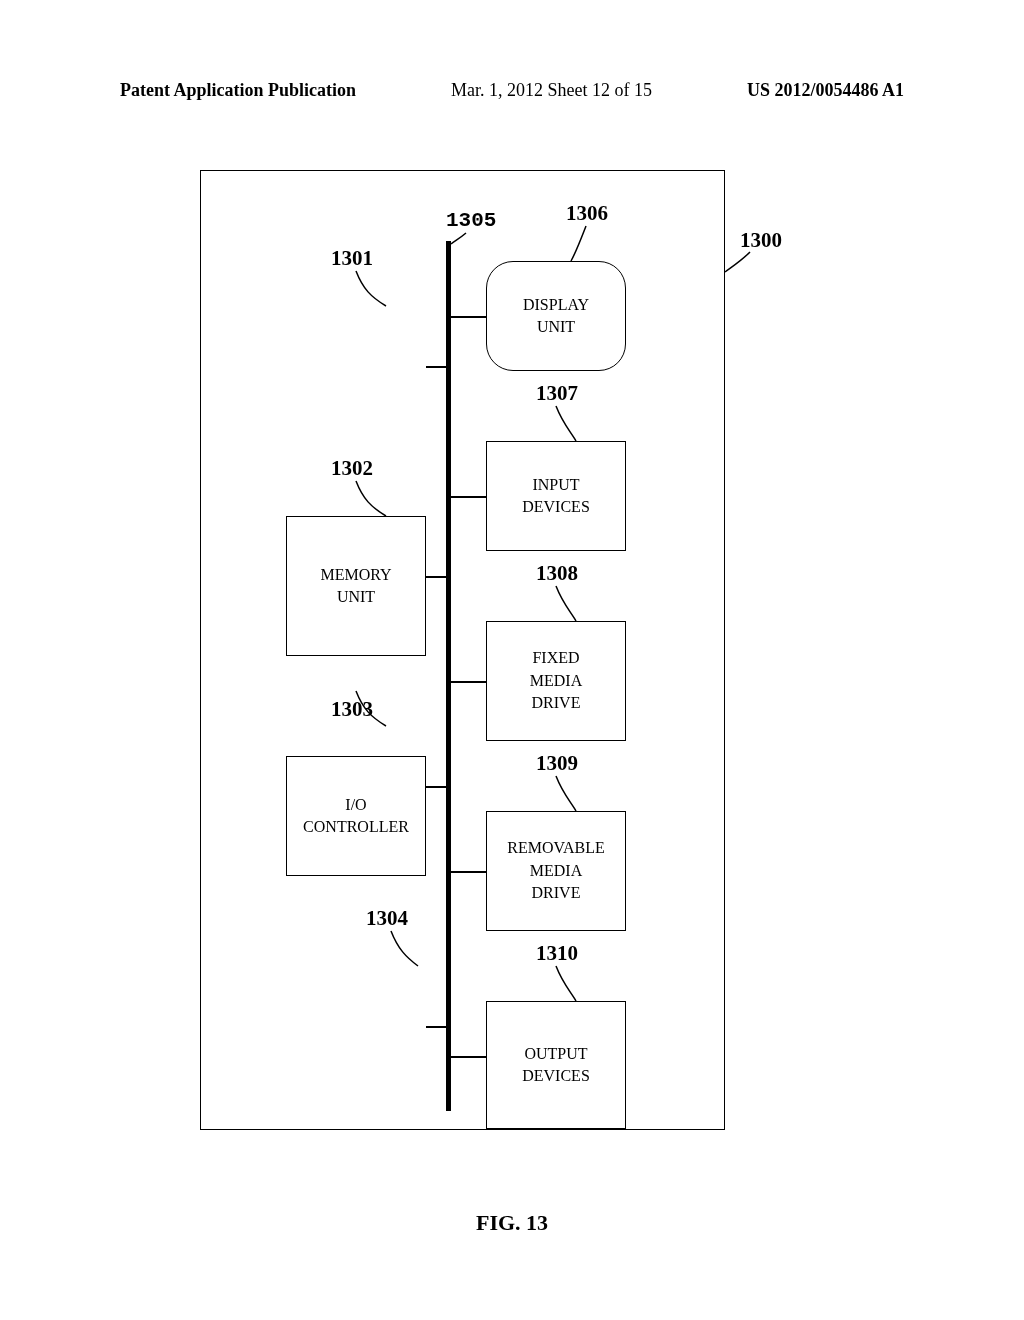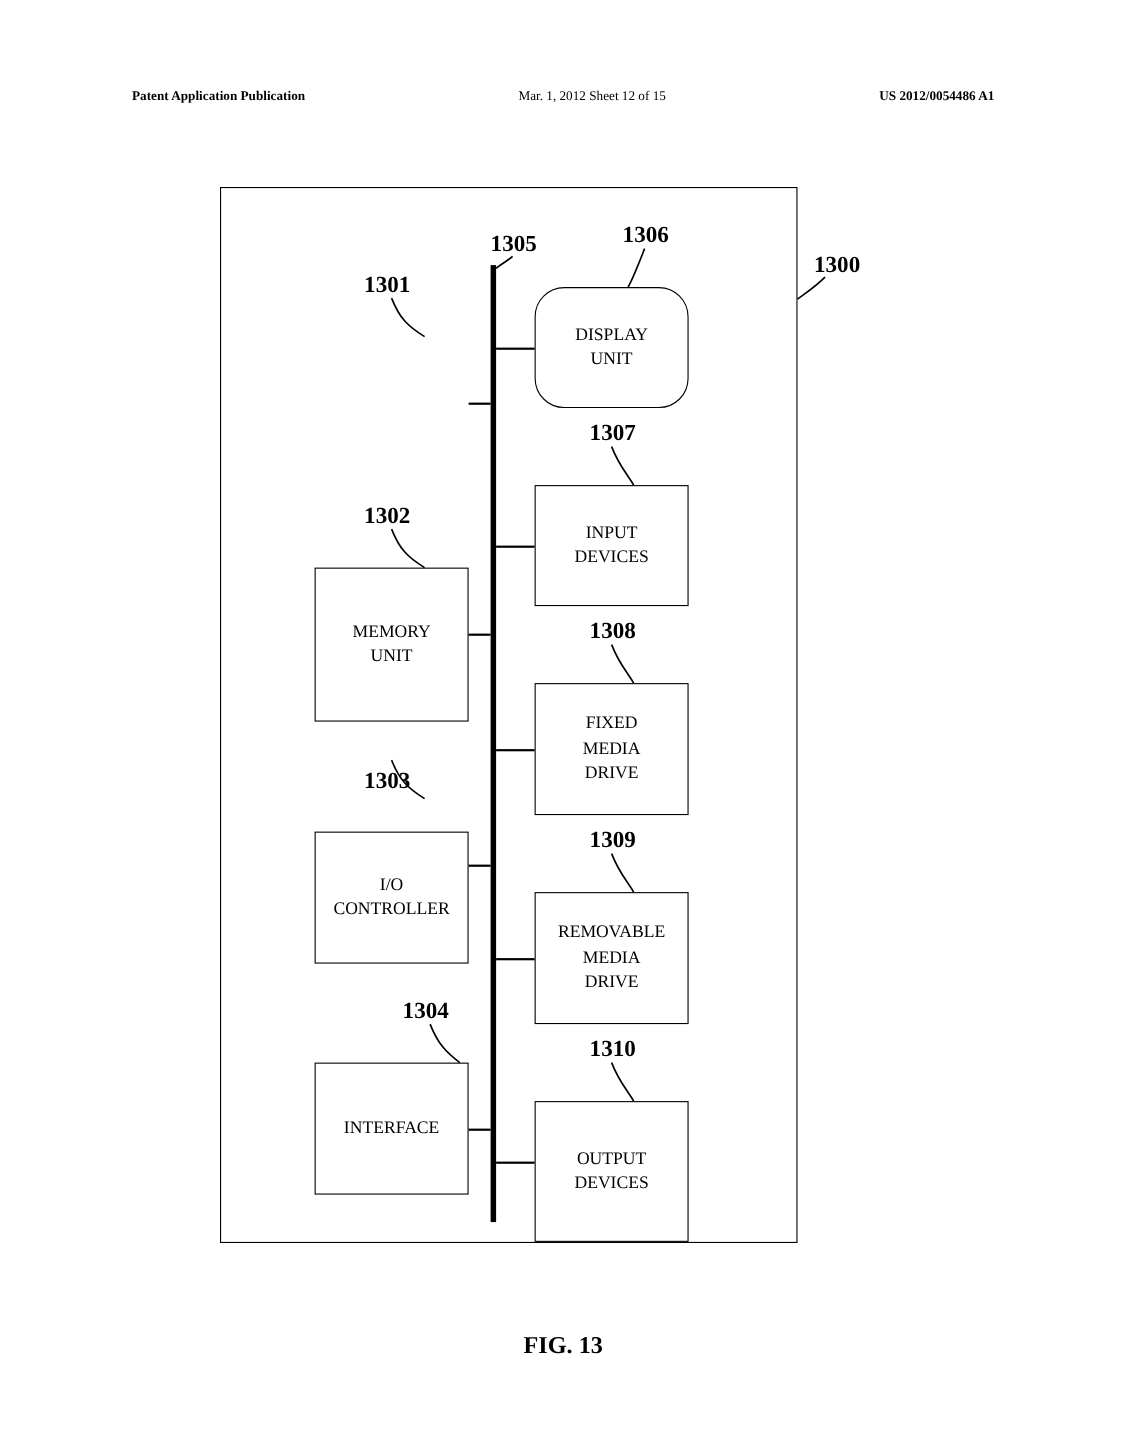--- a/index.html
+++ b/index.html
@@ -15,21 +15,21 @@
       position: relative;
     }
     .header {
       position: absolute;
       top: 80px;
       left: 0;
       width: 100%;
       display: flex;
       justify-content: space-between;
       padding: 0 120px 0 120px;
-      font-size: 12px;
+      font-size: 18px;
     }
     .header-left {
       font-weight: bold;
     }
     .header-center {
       font-weight: normal;
     }
     .header-right {
       font-weight: bold;
     }
@@ -118,40 +118,37 @@
   <div class="box" style="left:85px; top:585px; width:140px; height:120px;">
     <span>I/O</span>
     <span>CONTROLLER</span>
   </div>
   <div class="connector" style="left:225px; top:615px; width:20px;"></div>
   <div class="ref-label" style="left:130px; top:495px;margin-top:31px;">1303</div>
   <svg class="lead" style="left:150px; top:518px;" width="40" height="40">
     <path d="M 5 2 C 12 20, 20 28, 35 37" stroke="black" fill="none" stroke-width="1.5"></path>
   </svg>
 
-  <div class="box" style="left:85px; top:795px; width:140px; height:120px;">
-    <span>INTERFACE</span>
-  </div>
   <div class="connector" style="left:225px; top:855px; width:20px;"></div>
   <div class="ref-label" style="left:165px; top:735px;">1304</div>
   <svg class="lead" style="left:185px; top:758px;" width="40" height="40">
     <path d="M 5 2 C 12 20, 20 28, 32 37" stroke="black" fill="none" stroke-width="1.5"></path>
   </svg>
 
   <div class="box" style="left:285px; top:90px; width:140px; height:110px;border-radius:27px;">
     <span>DISPLAY</span>
     <span>UNIT</span>
   </div>
   <div class="connector" style="left:250px; top:145px; width:35px;"></div>
   <div class="ref-label" style="left:365px; top:30px;">1306</div>
   <svg class="lead" style="left:370px; top:53px;" width="40" height="40">
     <path d="M 15 2 C 8 20, 5 28, 0 37" stroke="black" fill="none" stroke-width="1.5"></path>
   </svg>
 
-  <div class="ref-label" style="left:245px; top:38px;">1305</div>
+  <div class="ref-label" style="left:245px; top:38px;font-family:Liberation Mono, monospace;">1305</div>
   <svg class="lead" style="left:250px; top:60px;" width="30" height="20">
     <path d="M 15 2 C 8 8, 3 10, 0 13" stroke="black" fill="none" stroke-width="1.5"></path>
   </svg>
 
   <div class="box" style="left:285px; top:270px; width:140px; height:110px;">
     <span>INPUT</span>
     <span>DEVICES</span>
   </div>
   <div class="connector" style="left:250px; top:325px; width:35px;"></div>
   <div class="ref-label" style="left:335px; top:210px;">1307</div>

